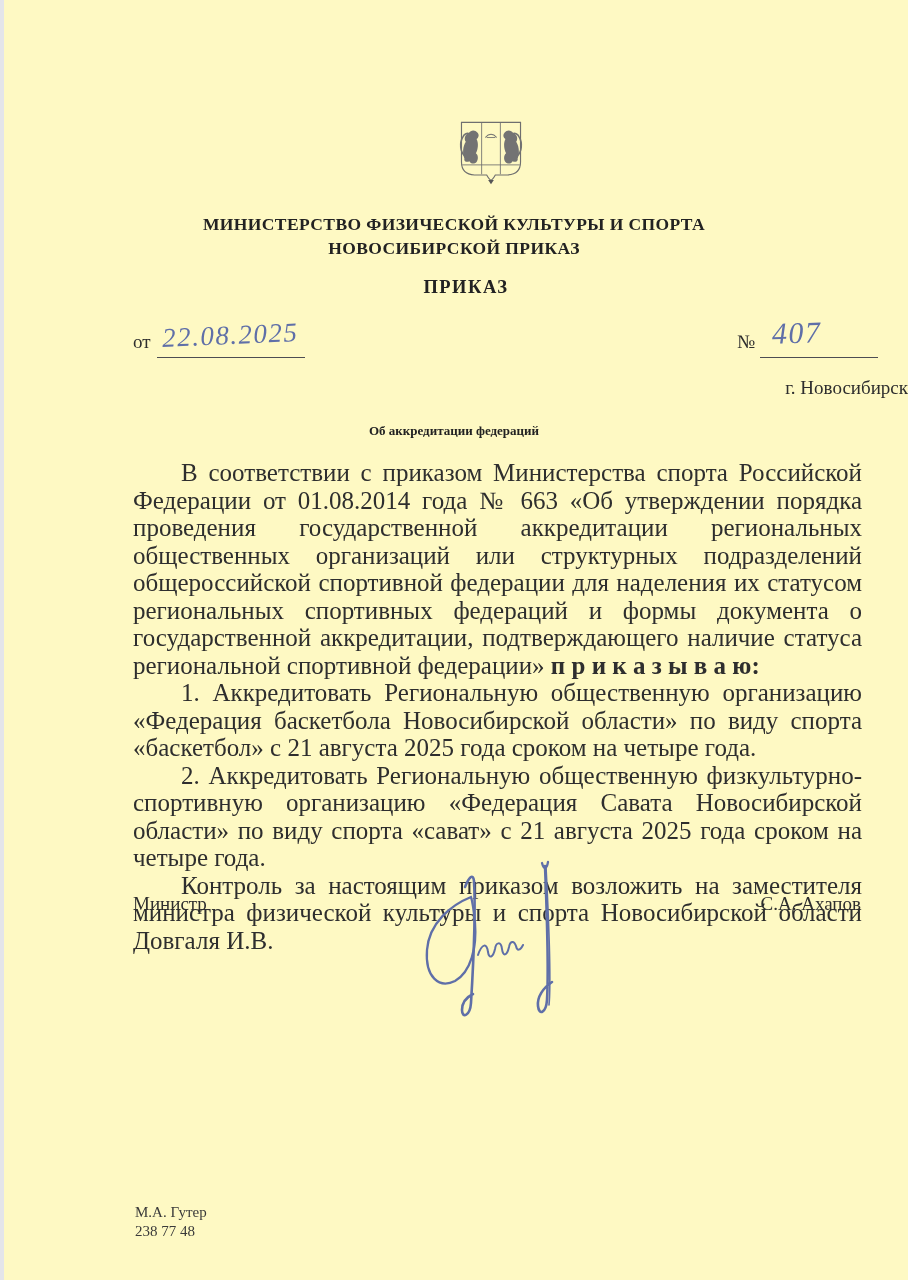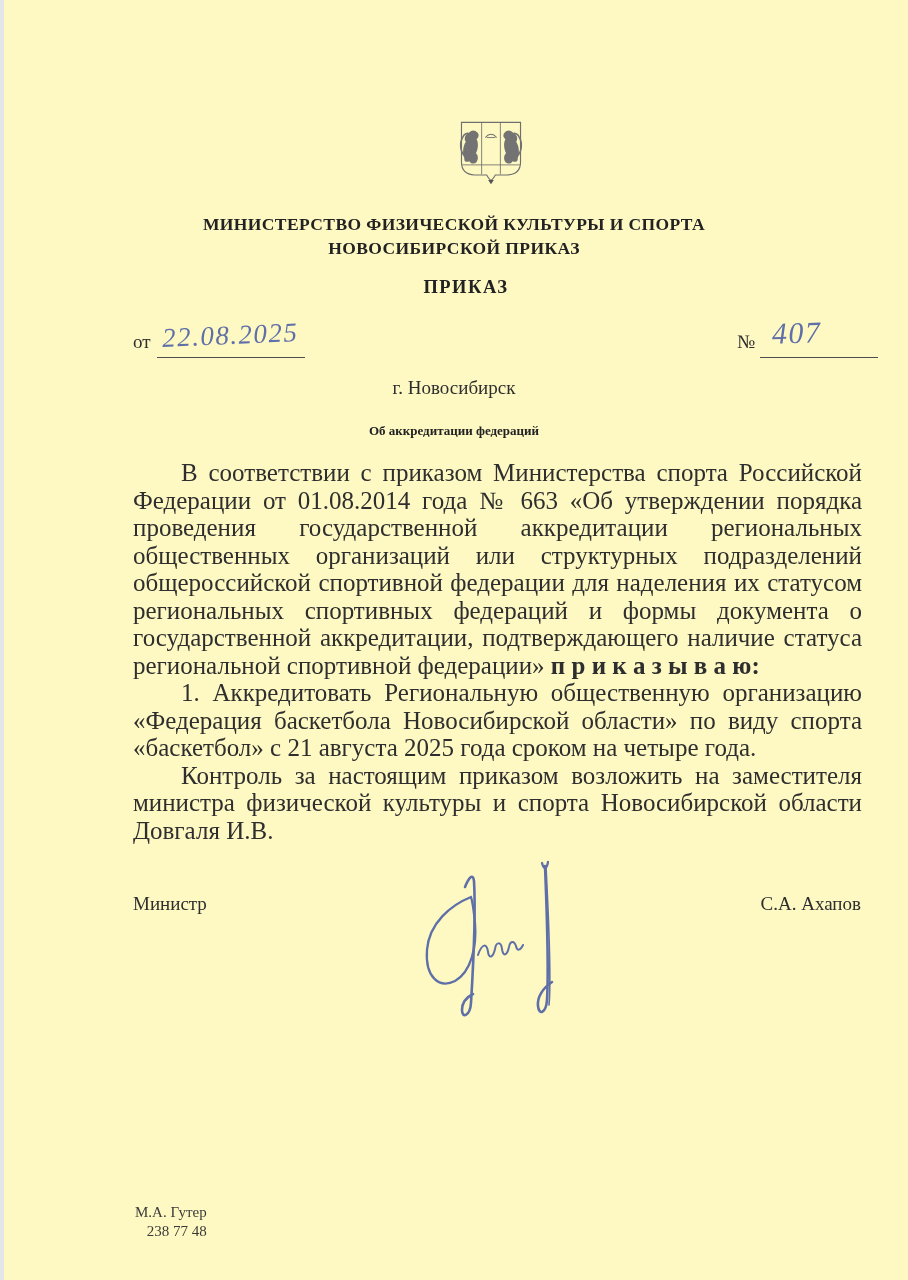--- a/index.html
+++ b/index.html
@@ -34,21 +34,21 @@
     letter-spacing:1.5px;white-space:nowrap;
   }
   .date-value{position:absolute;left:162px;top:0px;font-size:27px;transform:rotate(-2.5deg);}
   .date-line{position:absolute;left:157px;top:37px;width:148px;border-bottom:1.6px solid #4d4d52;}
   .num-label{position:absolute;left:737px;top:11px;}
   .num-value{position:absolute;left:772px;top:-4px;font-size:30px;transform:rotate(-2deg);}
   .num-line{position:absolute;left:760px;top:37px;width:118px;border-bottom:1.6px solid #4d4d52;}
 
   .city{
     position:absolute;left:0;top:377px;width:100%;
-    text-align:center;font-size:19px;
+    text-align:right;font-size:19px;
   }
   .subject{
     position:absolute;left:0;top:423px;width:100%;
     text-align:center;font-size:13px;font-weight:bold;color:#222;
   }
 
   .body-text{
     position:absolute;left:133px;top:459px;width:729px;
     font-size:25px;line-height:27.5px;text-align:justify;
   }
@@ -56,21 +56,21 @@
   .b{font-weight:normal;}
   .spaced{font-weight:bold;}
 
   .sig-row{position:absolute;left:0;top:893px;width:100%;height:30px;}
   .minister{position:absolute;left:133px;top:0;font-size:19px;}
   .signer{position:absolute;right:47px;top:0;font-size:19px;}
   .signature-svg{position:absolute;left:403px;top:855px;width:162px;height:178px;}
 
   .footer{
     position:absolute;left:135px;top:1203px;
-    font-size:15px;line-height:19px;color:#3a3a3a;text-align:right;
+    font-size:15px;line-height:19px;color:#3a3a3a;
   }
 </style>
 </head>
 <body>
 
 <div class="page">
   <div class="page-edge"></div>
 
   <svg class="emblem" viewBox="0 0 100 95" fill="none" stroke="#6f6f6f" stroke-width="1.6">
     <path d="M9,5 H91 V60 Q91,77 73,78 H56 Q52,85 50,85 Q48,85 44,78 H27 Q9,77 9,60 Z"></path>
@@ -110,20 +110,21 @@
     <span class="num-line"></span>
   </div>
 
   <div class="city">г. Новосибирск</div>
 
   <div class="subject">Об аккредитации федераций</div>
 
   <div class="body-text">
     <p><span>В соответствии с приказом Министерства спорта Российской Федерации от 01.08.2014 года № 663 «Об утверждении порядка проведения государственной аккредитации региональных общественных организаций или структурных подразделений общероссийской спортивной федерации для наделения их статусом региональных спортивных федераций и формы документа о государственной аккредитации, подтверждающего наличие статуса региональной спортивной федерации» </span><span class="spaced">п р и к а з ы в а ю:</span></p>
     <p><span>1.  Аккредитовать Региональную общественную организацию «Федерация баскетбола Новосибирской области» по виду спорта </span><span class="b">«баскетбол»</span><span> с 21 августа 2025 года сроком на четыре года.</span></p>
+    <p><span>2.  Аккредитовать Региональную общественную физкультурно-спортивную организацию «Федерация Савата Новосибирской области» по виду спорта </span><span class="b">«сават»</span><span> с 21 августа 2025 года сроком на четыре года.</span></p>
     <p>Контроль за настоящим приказом возложить на заместителя министра физической культуры и спорта Новосибирской области Довгаля И.В.</p>
   </div>
 
   <div class="sig-row">
     <span class="minister">Министр</span>
     <span class="signer">С.А. Ахапов</span>
   </div>
 
   <svg class="signature-svg" viewBox="0 0 162 178" fill="none" stroke="#5f6fa8" stroke-width="2.3" stroke-linecap="round">
     <path d="M68,42 C48,50 26,68 24,95 C22,122 36,134 52,126 C68,117 74,92 72,68 C71,58 70,48 68,42"></path>

